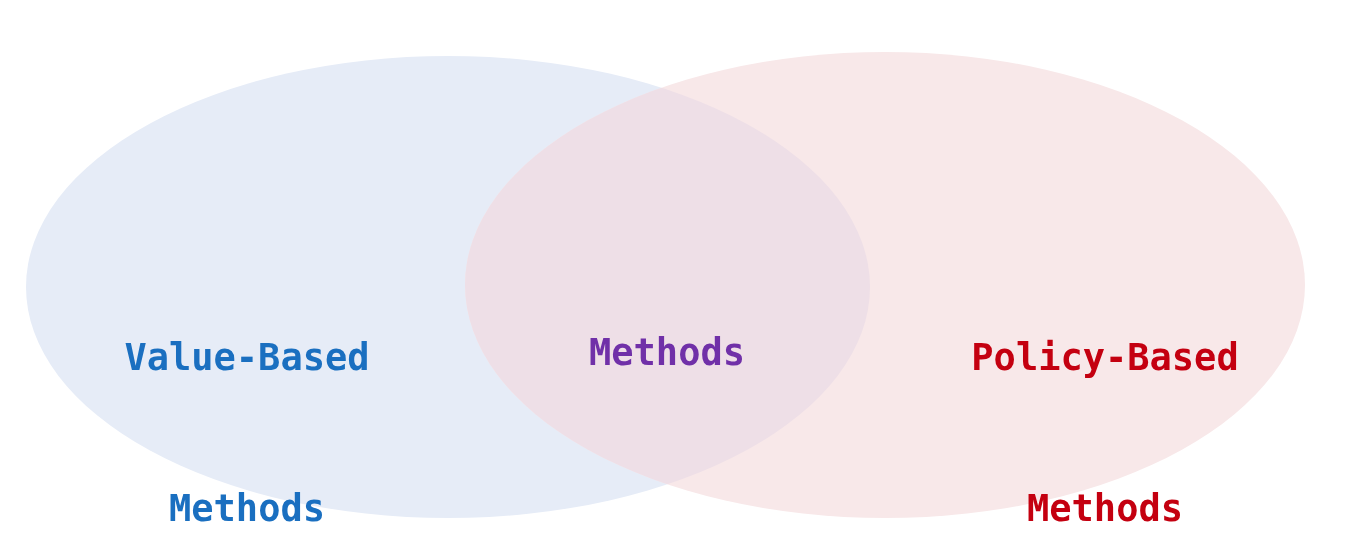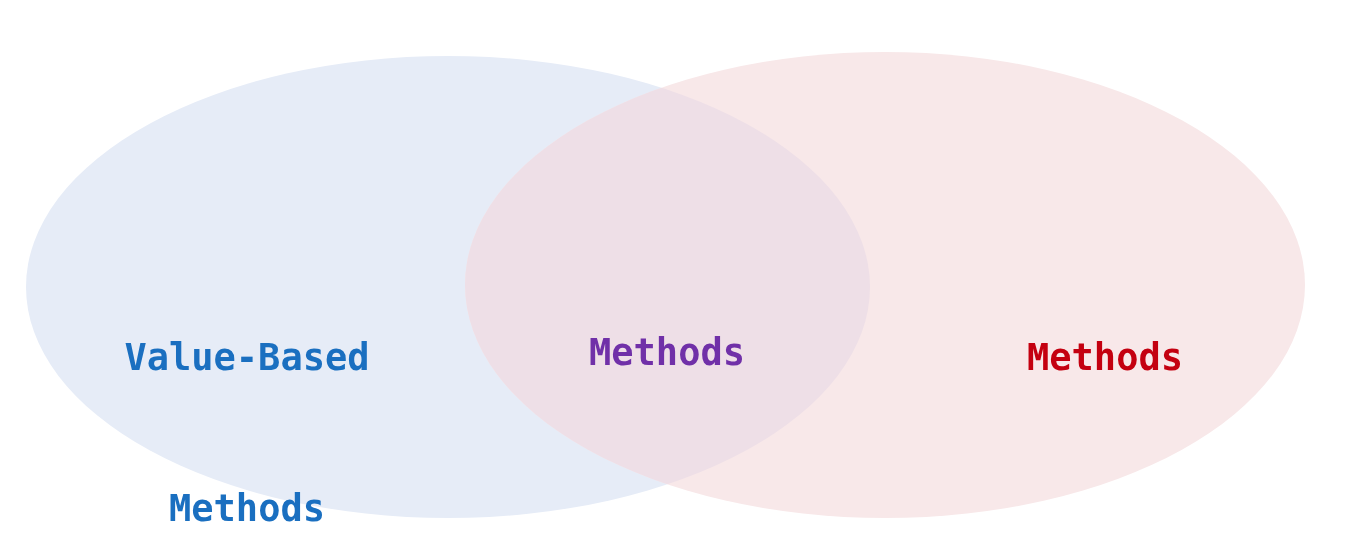--- a/index.html
+++ b/index.html
@@ -82,16 +82,17 @@
   <div class="venn-label" id="label-value-based" style="color: rgb(26, 111, 192);">
     <span class="line">Value-Based</span>
     <span class="line">Methods</span>
   </div>
 
   <div class="venn-label" id="label-actor-critic" style="color: rgb(112, 48, 168);">
     <span class="line">Methods</span>
   </div>
 
   <div class="venn-label" id="label-policy-based" style="color: rgb(196, 0, 16);">
+    <span class="line">Policy-Based</span>
     <span class="line">Methods</span>
   </div>
 
 </div>
 
 </body></html>

